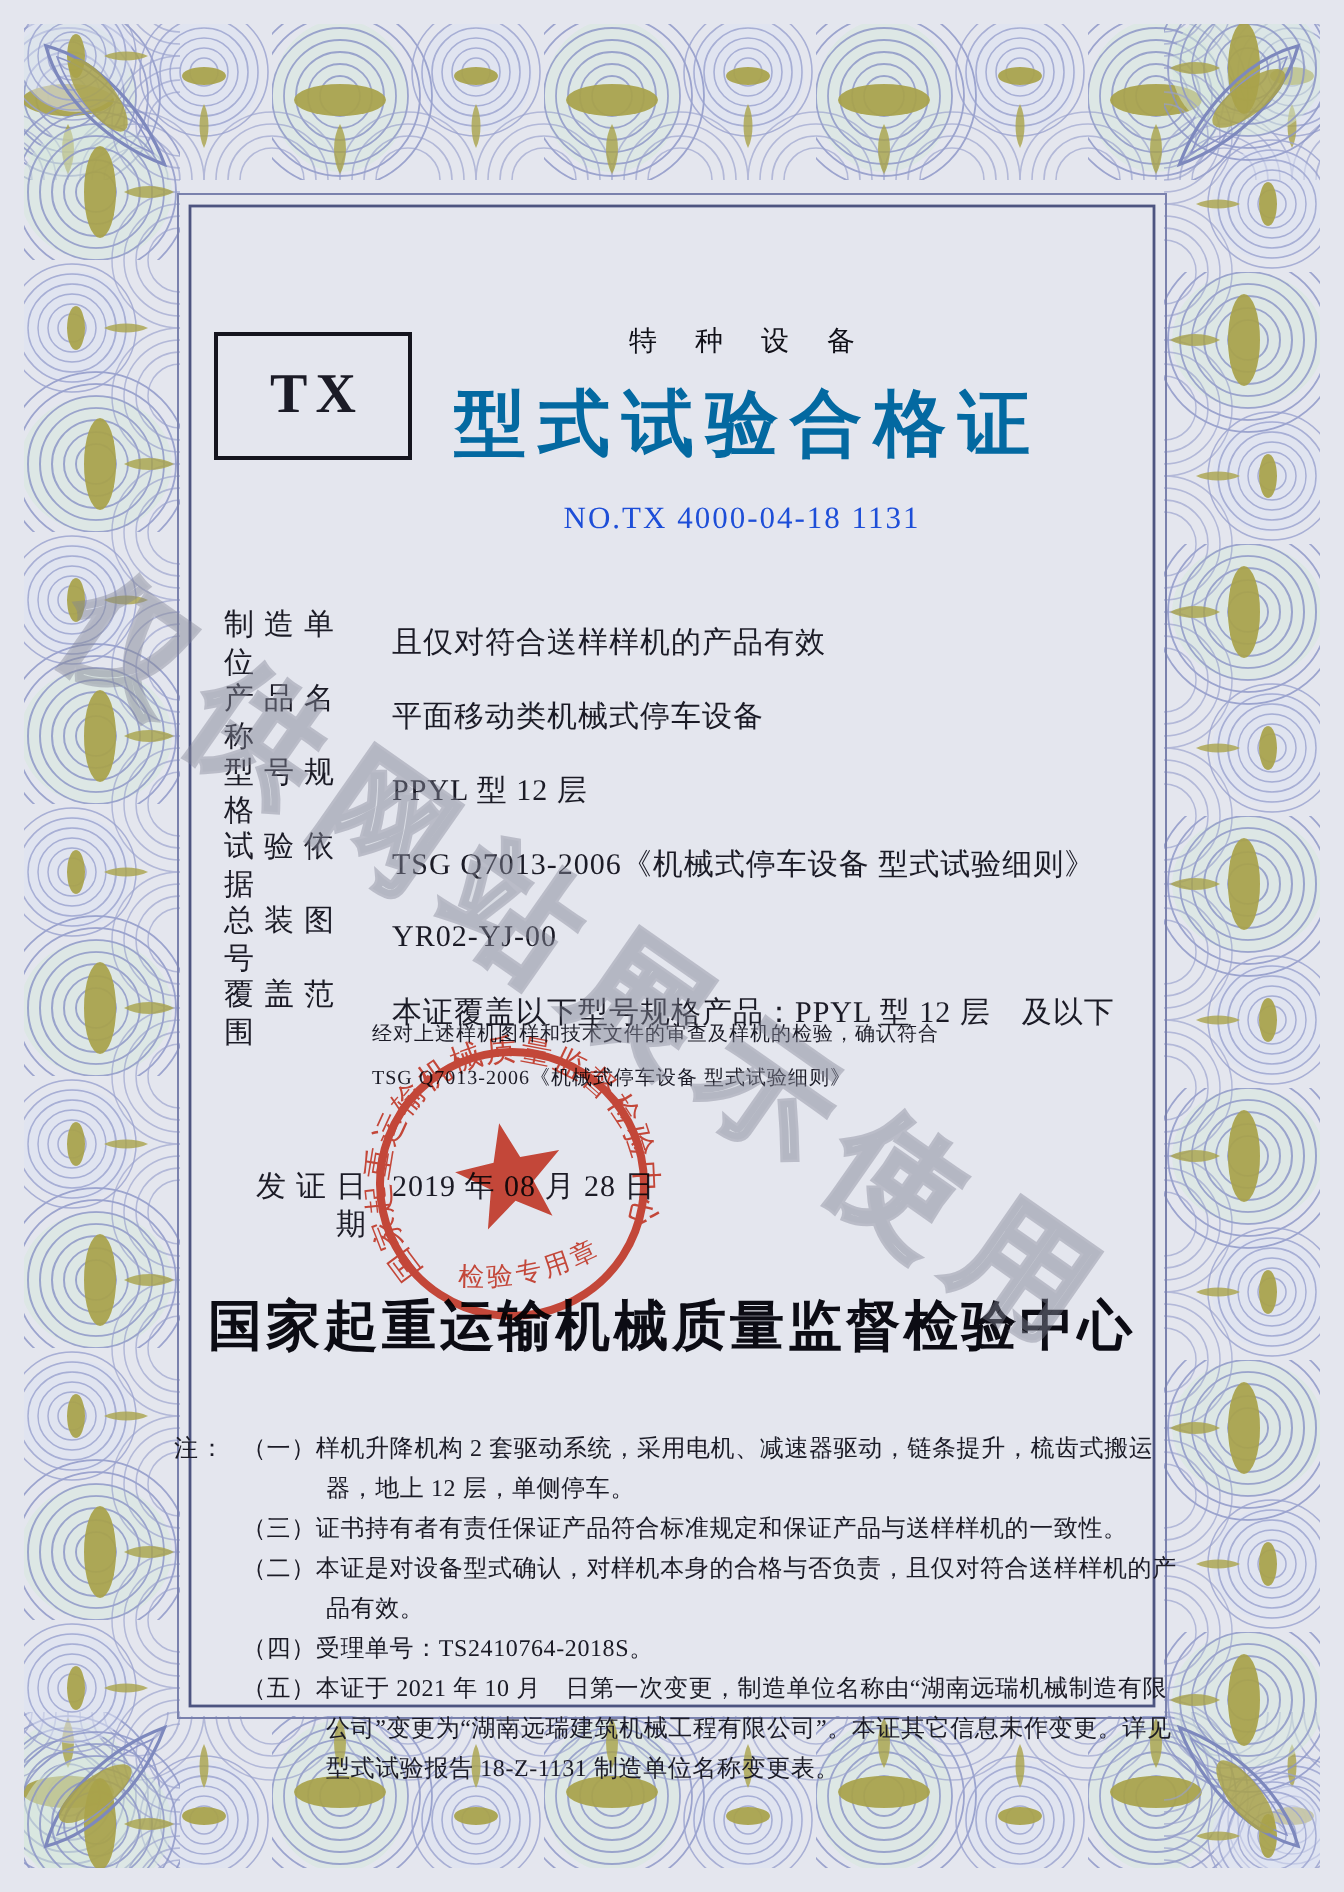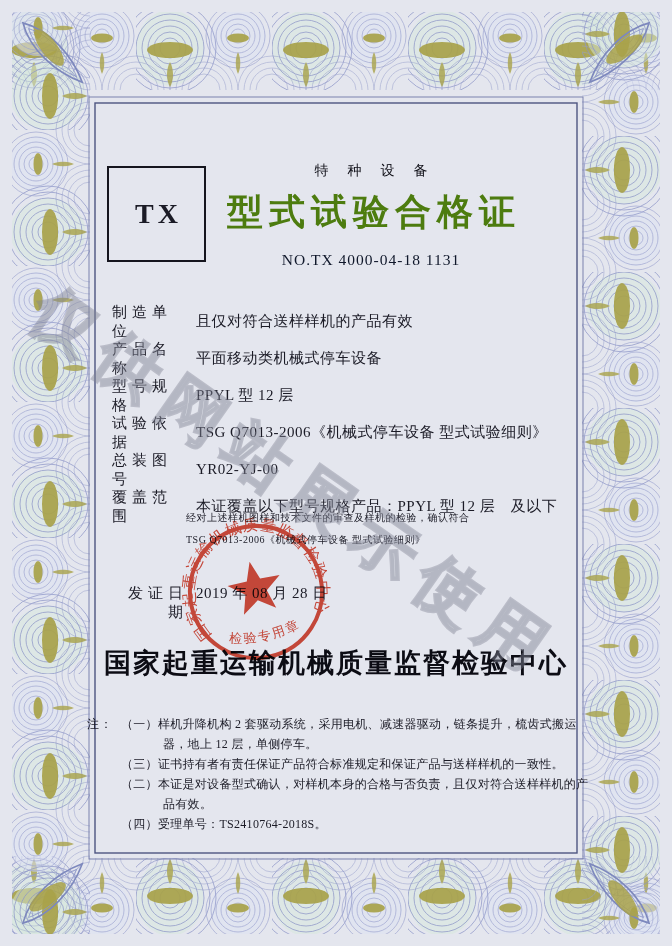--- a/index.html
+++ b/index.html
@@ -13,29 +13,29 @@
   .content{position:absolute;inset:0;z-index:2;}
   .watermark{
     position:absolute;left:64px;top:268px;z-index:6;pointer-events:none;
     transform:rotate(35deg);transform-origin:0 0;white-space:nowrap;
     font-family:"Liberation Sans","DejaVu Sans",sans-serif;font-weight:700;
     font-size:64px;letter-spacing:14px;
     color:rgba(140,143,158,0.10);
     -webkit-text-stroke:2.5px rgba(128,131,148,0.42);
   }
   .tx-badge{
-    position:absolute;left:107px;top:166px;width:99px;height:96px;
+    position:absolute;left:107px;top:166px;width:99px;height:64px;
     border:2.5px solid #15151e;box-sizing:border-box;
     display:flex;align-items:center;justify-content:center;
     font-size:28px;font-weight:700;letter-spacing:4px;padding-left:4px;
   }
   .header{position:absolute;left:215px;top:162px;width:312px;text-align:center;}
   .cat{font-size:14px;letter-spacing:19px;padding-left:19px;color:#101018;}
-  .title{font-size:36px;font-weight:700;letter-spacing:6px;padding-left:6px;margin-top:8px;color:#4d7c0f;}
-  .no{font-size:15.5px;letter-spacing:1px;margin-top:14px;color:#0f172a;}
+  .title{font-size:36px;font-weight:700;letter-spacing:6px;padding-left:6px;margin-top:8px;color:#0369a1;}
+  .no{font-size:15.5px;letter-spacing:1px;margin-top:14px;color:#1d4ed8;}
   .fields{position:absolute;left:112px;top:303px;}
   .frow{display:flex;height:37px;align-items:center;font-size:15px;}
   .flabel{flex:none;width:76px;letter-spacing:5px;}
   .fvalue{margin-left:8px;white-space:nowrap;letter-spacing:0.5px;}
   .statement{position:absolute;left:186px;top:507px;font-size:10px;line-height:22px;letter-spacing:0.5px;}
   .issue-row{position:absolute;left:112px;top:584px;display:flex;font-size:15px;text-align:right;}
   .seal{
     position:absolute;left:181px;top:517px;width:150px;height:150px;z-index:7;
     mix-blend-mode:multiply;opacity:0.93;transform:rotate(-12deg);pointer-events:none;
   }
@@ -176,20 +176,21 @@
 
     <div class="authority">国家起重运输机械质量监督检验中心</div>
 
     <div class="notes">
       <div class="notes-label">注：</div>
       <div class="notes-list">
         <div class="note">（一）样机升降机构 2 套驱动系统，采用电机、减速器驱动，链条提升，梳齿式搬运器，地上 12 层，单侧停车。</div>
         <div class="note">（三）证书持有者有责任保证产品符合标准规定和保证产品与送样样机的一致性。</div>
         <div class="note">（二）本证是对设备型式确认，对样机本身的合格与否负责，且仅对符合送样样机的产品有效。</div>
         <div class="note">（四）受理单号：TS2410764-2018S。</div>
+        <div class="note">（五）本证于 2021 年 10 月　日第一次变更，制造单位名称由“湖南远瑞机械制造有限公司”变更为“湖南远瑞建筑机械工程有限公司”。本证其它信息未作变更。详见型式试验报告 18-Z-1131 制造单位名称变更表。</div>
       </div>
     </div>
 
   </div>
 
   <svg class="seal" viewBox="-75 -75 150 150" aria-hidden="true">
     <defs>
       <path id="sealArc" d="M -35.6 50.8 A 62 62 0 1 1 35.6 50.8" fill="none"></path>
       <path id="sealBottomArc" d="M -42 42 Q 0 56 42 42" fill="none"></path>
     </defs>

